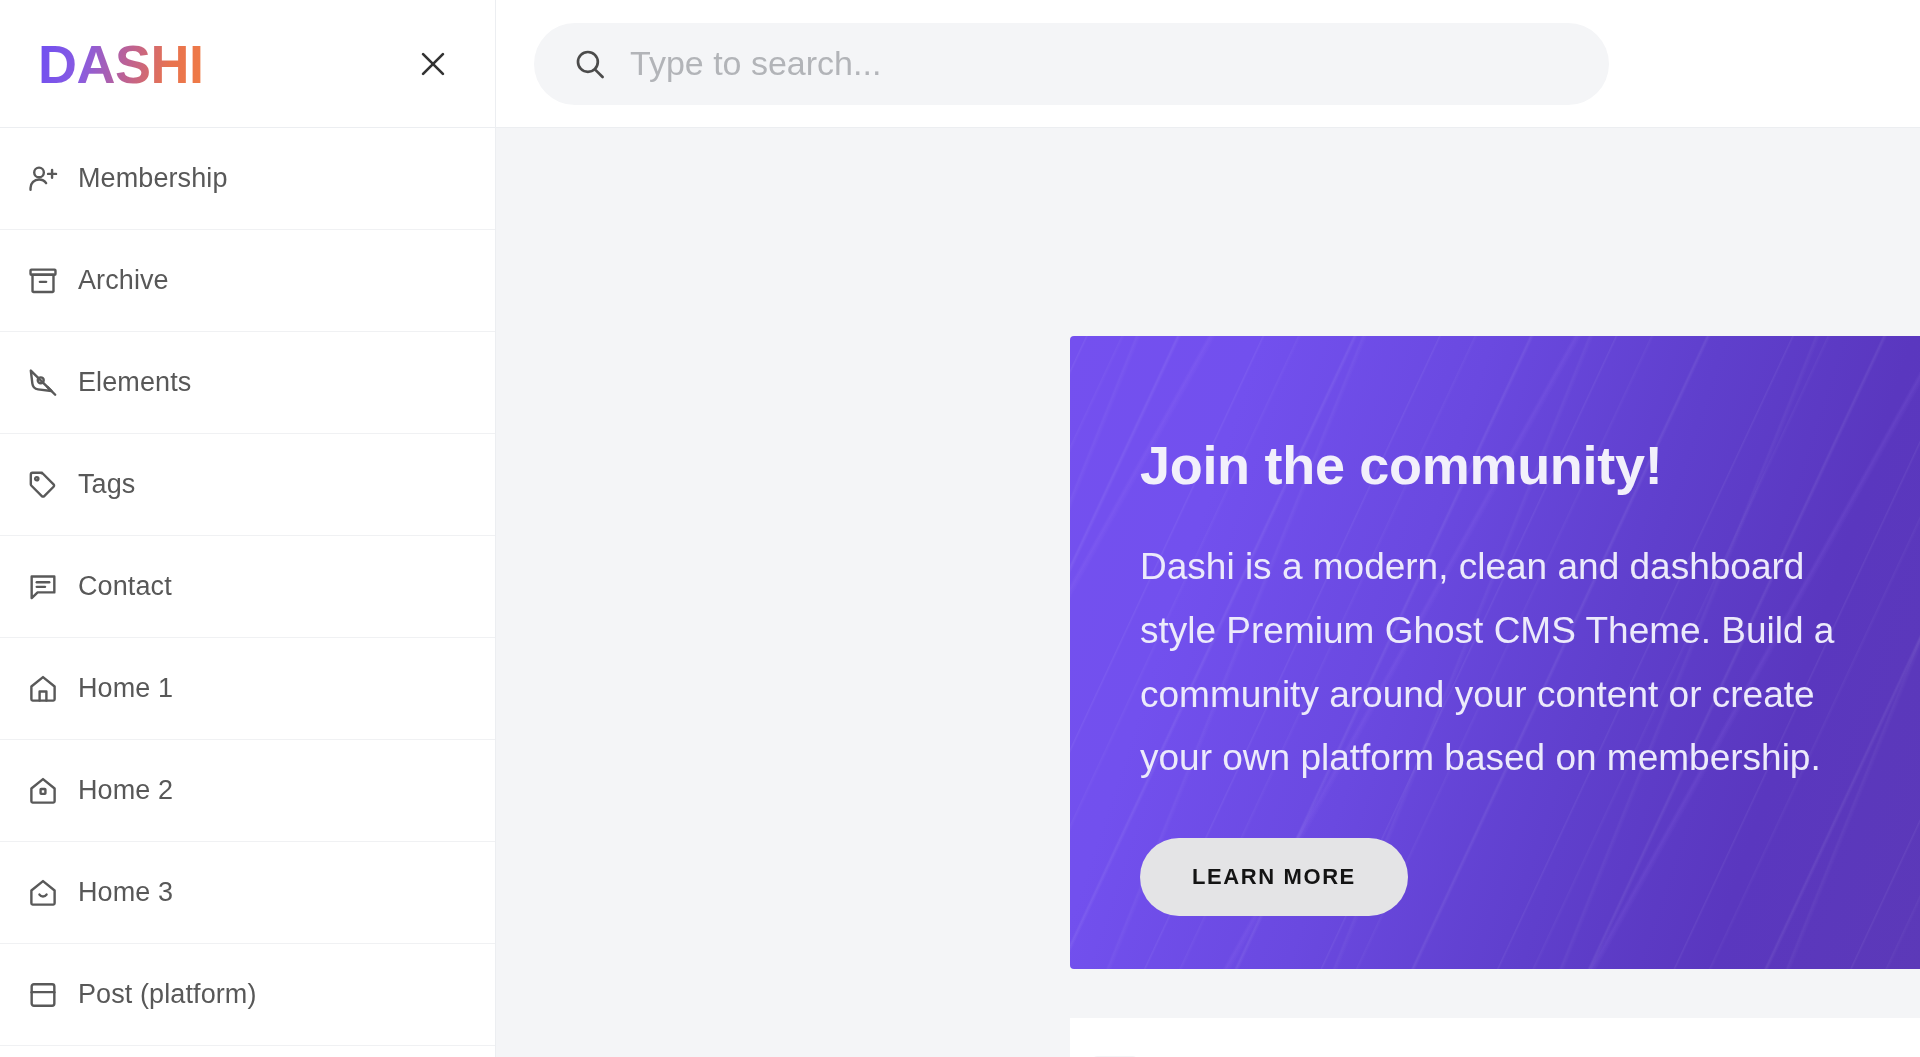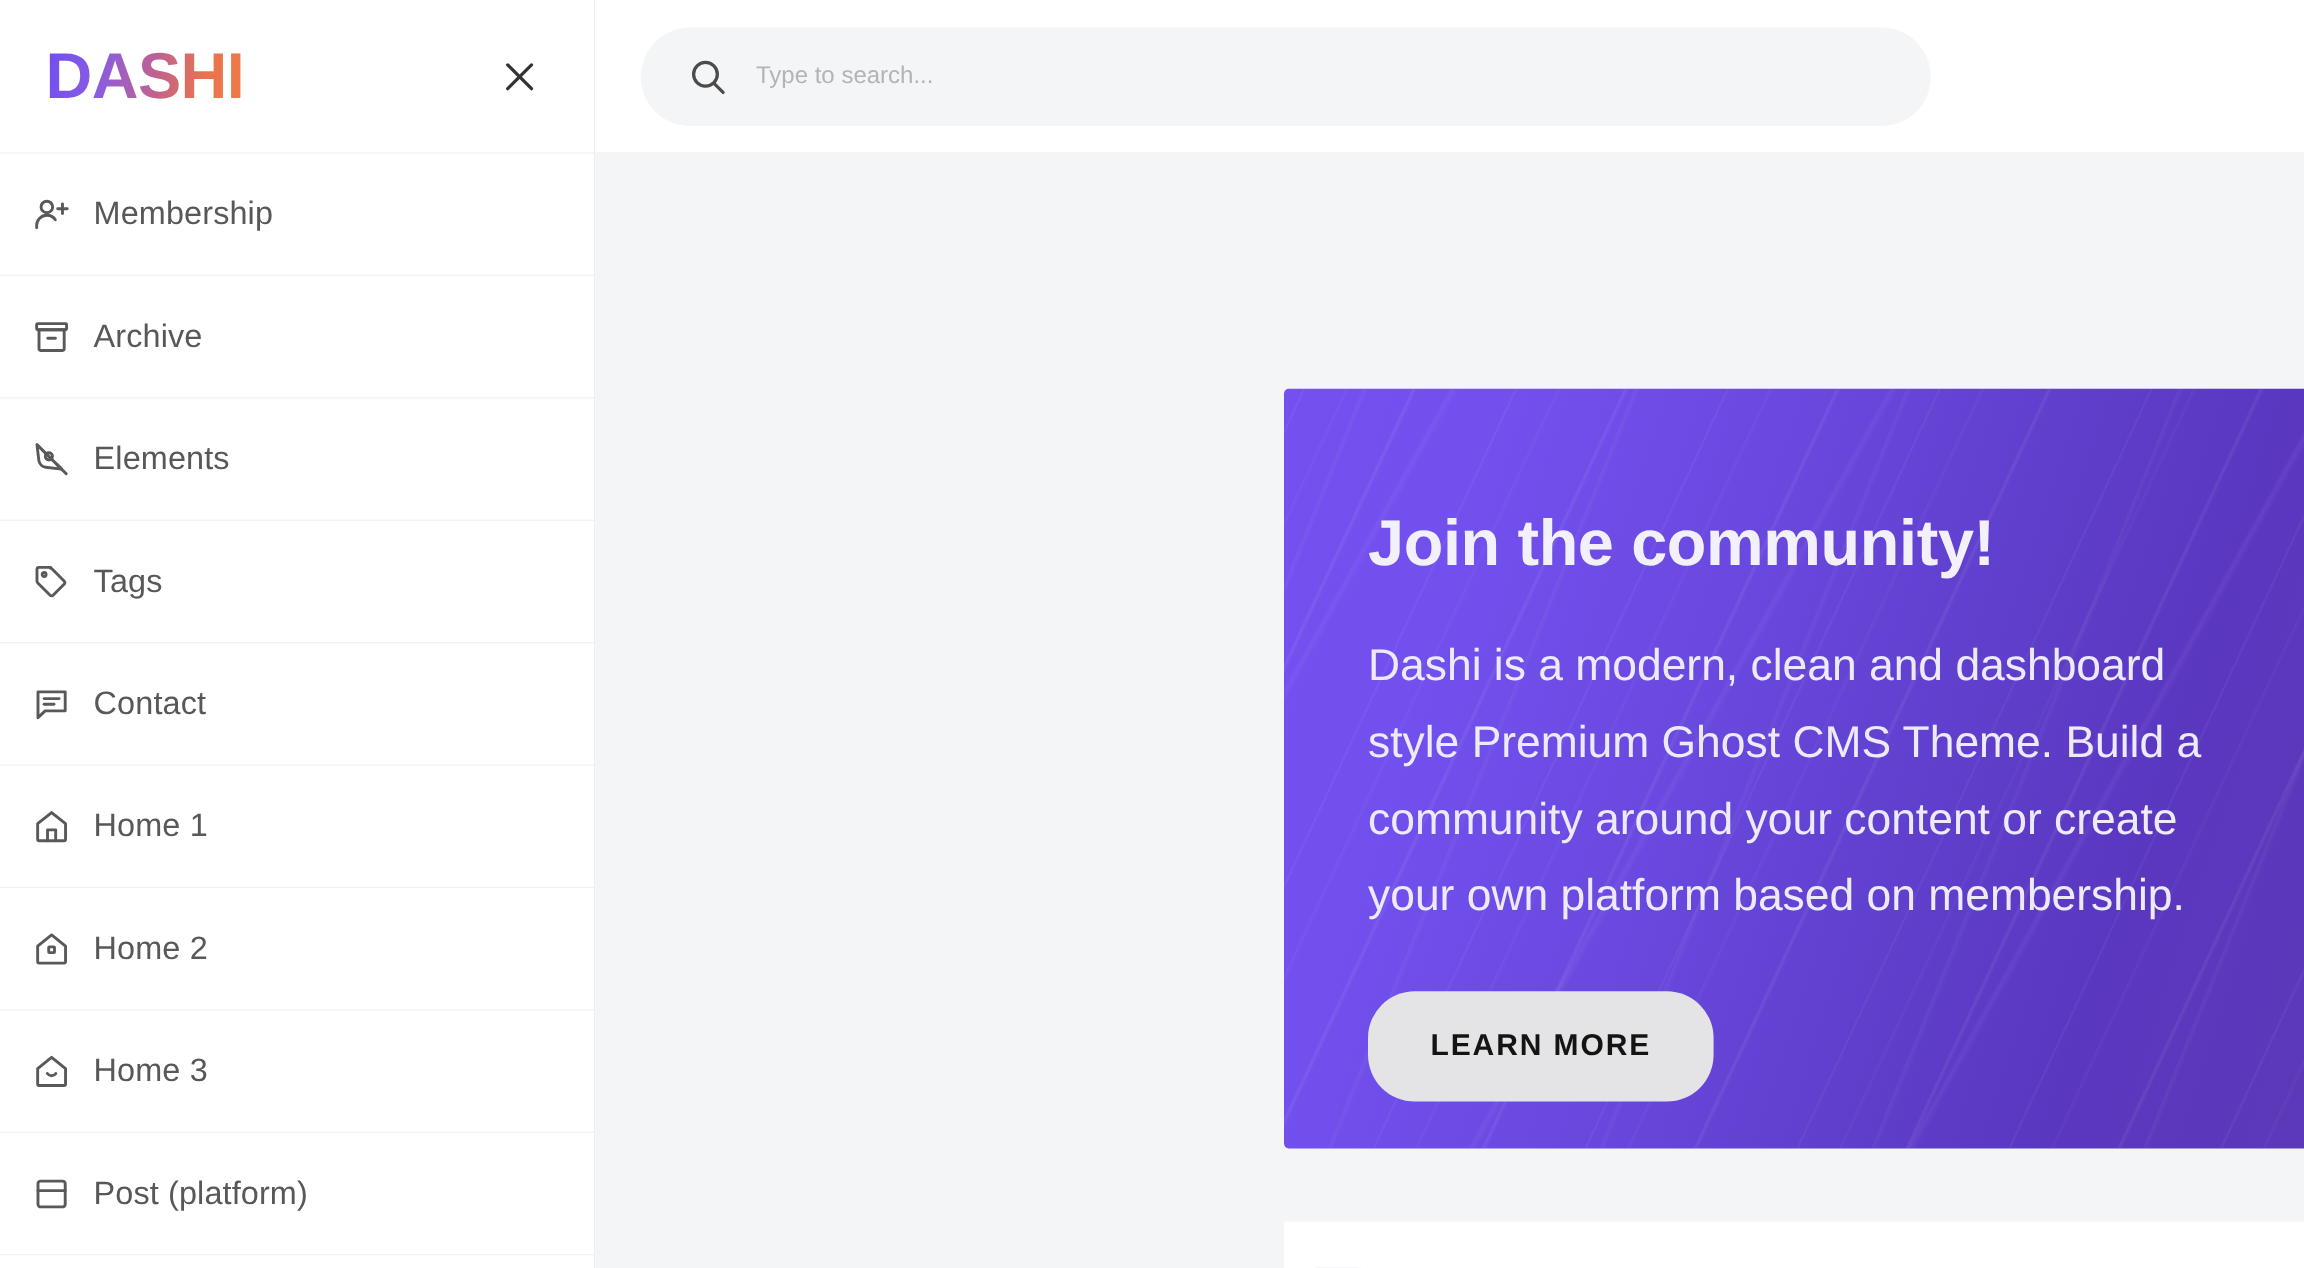--- a/index.html
+++ b/index.html
@@ -74,30 +74,30 @@
   .search-wrap {
     width:1075px; height:82px;
     background:#f4f5f7; border-radius:41px;
     display:flex; align-items:center;
     padding:0 38px;
   }
   .search-icon { flex:0 0 auto; color:#4b4b4b; display:flex; align-items:center; }
   .search-input {
     flex:1 1 auto; border:none; outline:none; background:transparent;
     font-family:"Liberation Sans", sans-serif;
-    font-size:20px; color:#3b3b3b; margin-left:22px;
+    font-size:34px; color:#3b3b3b; margin-left:22px;
   }
   .search-input::placeholder { color:#b2b4b8; }
 
   .content { flex:1 1 auto; overflow:hidden; position:relative; }
 
   
   .hero {
     position:absolute;
-    left:574px; top:196px; right:0; height:633px;
+    left:574px; top:208px; right:0; height:633px;
     border-radius:4px 0 0 4px;
     overflow:hidden;
     background-image:linear-gradient(108deg,#7450ef 0%,#7250ee 18%,#6a49e0 40%,#5f3fcc 62%,#5a37bf 80%,#5c39b8 100%);
     color:#ffffff;
   }
   .hero-streaks {
     position:absolute; inset:0;
     background-image:
       repeating-linear-gradient(115deg,
         rgba(255,255,255,0.00) 0px,
@@ -133,25 +133,25 @@
     font-size:54px; font-weight:700; letter-spacing:-0.3px;
     color:#f2f0fb; margin-bottom:40px; line-height:1.1;
   }
   .hero-text {
     font-size:37px; line-height:1.72; color:#eceafb;
     max-width:1280px; font-weight:400;
   }
   .hero-btn {
     margin-top:48px;
     display:inline-flex; align-items:center; justify-content:center;
-    height:92px; padding:0 52px;
+    height:78px; padding:0 52px;
     background:#e4e4e6; color:#141414;
     border:none; border-radius:39px;
     font-family:"Liberation Sans", sans-serif;
-    font-size:25px; font-weight:700; letter-spacing:1.6px;
+    font-size:22px; font-weight:700; letter-spacing:1.6px;
     cursor:pointer;
   }
 
   
   .filter-bar {
     position:absolute;
     left:574px; top:890px; right:0; bottom:0;
     background:#ffffff;
     padding:38px 0 0 20px;
   }

